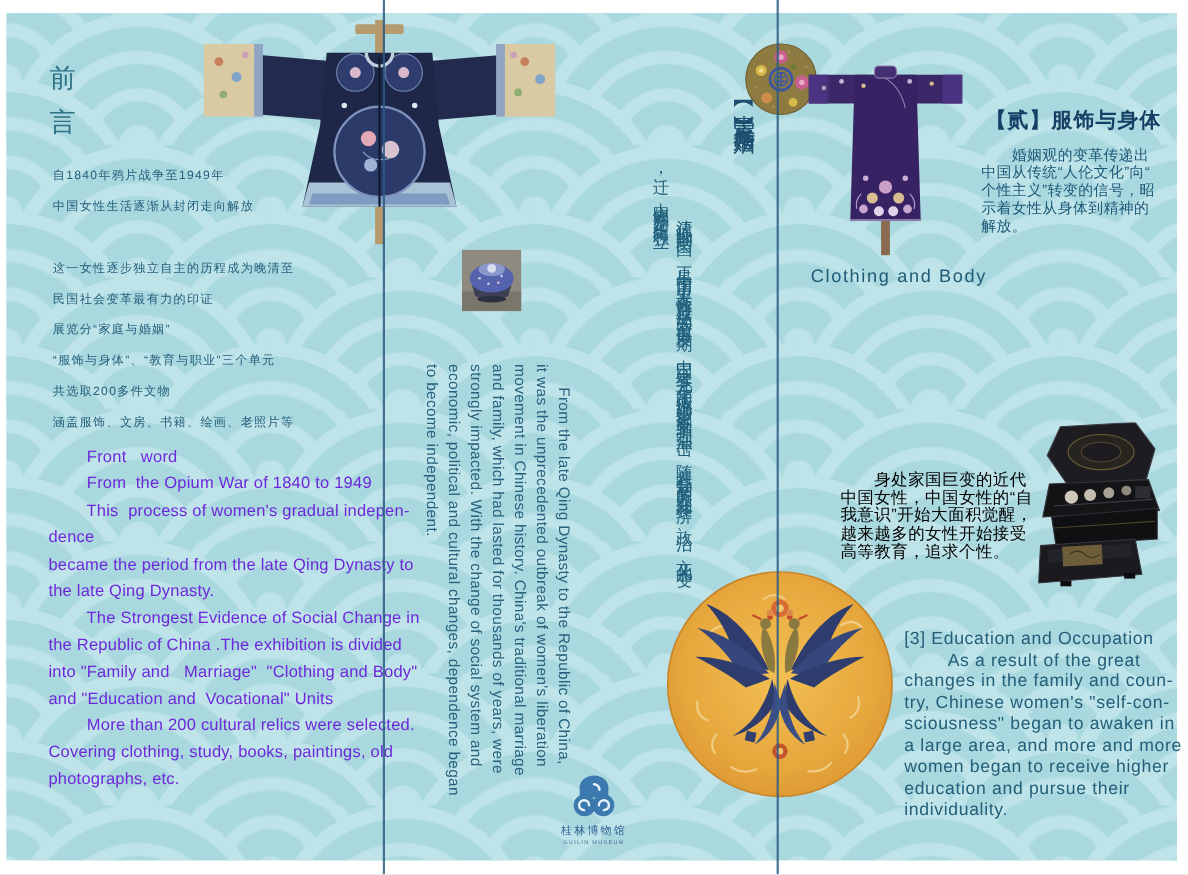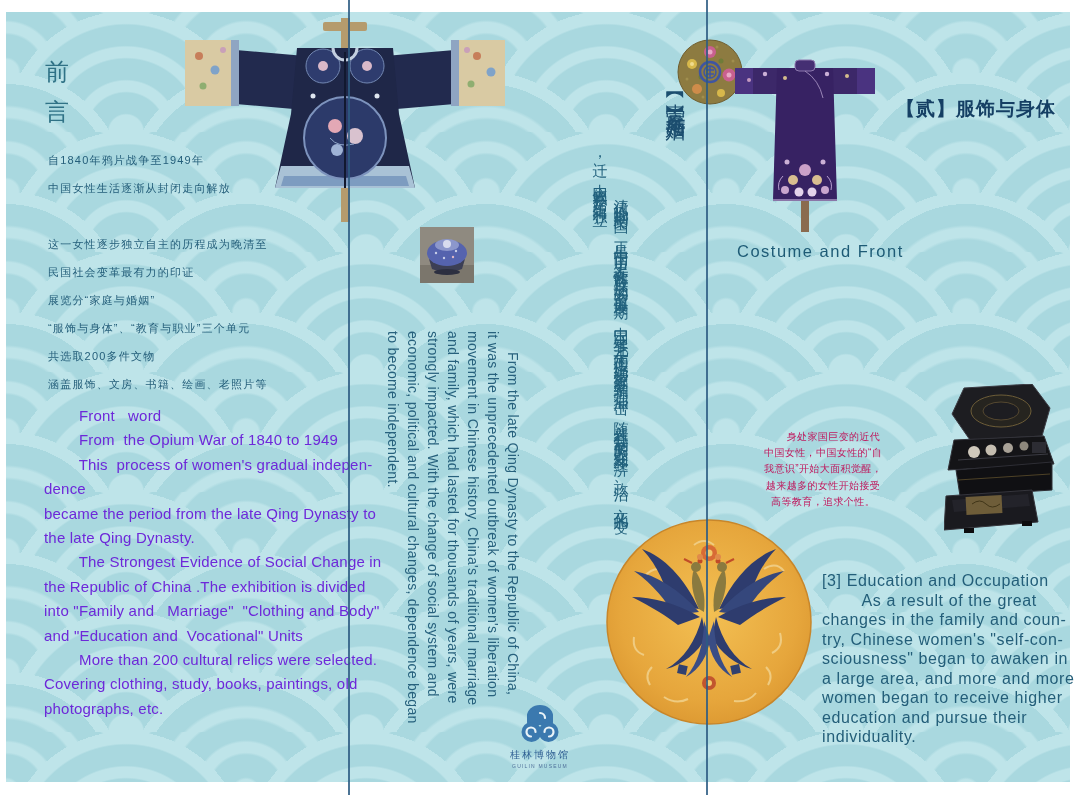--- a/index.html
+++ b/index.html
@@ -34,21 +34,21 @@
   .s1enwrap{left:383px; top:331px; width:140px; height:434px;}
   .s1en{position:absolute; left:-147px; top:147px; width:434px; height:140px;
         transform:rotate(90deg); font-size:14px; line-height:20px; letter-spacing:.3px; color:#27617d;}
 
   .s2title{left:896px; top:96px; font-size:19px; letter-spacing:1px; font-weight:600; color:#153f64;font-family:Liberation Mono, monospace;}
   .s2cn{left:892px; top:133px; font-size:13.5px; line-height:16.2px; letter-spacing:.4px; color:#1d5877;}
   .s2enh{left:737px; top:242px; font-size:16.5px; letter-spacing:1.5px; color:#1e5b76;}
   .s2en{left:737px; top:271px; font-size:13.5px; line-height:17.4px; letter-spacing:.5px; color:#235e79;}
 
   .s3title{left:764px; top:391px; font-size:19px; letter-spacing:1px; font-weight:600; color:#153f64;}
-  .s3cn{left:764px; top:429px; font-size:10px; line-height:16.2px; letter-spacing:.4px; color:#be185d;text-align:center;}
+  .s3cn{left:764px; top:429px; font-size:15px; line-height:16.2px; letter-spacing:.4px; color:#000000;}
   .s3en{left:822px; top:571px; font-size:16px; line-height:19.5px; letter-spacing:.6px; color:#235e79;}
 
   .logo{left:505px; top:700px; width:70px; text-align:center; z-index:30;}
   .logo .cn{font-family:Liberation Serif, serif; font-size:10px; letter-spacing:2px; color:#2d5e92; margin-top:2px;}
   .logo .en{font-size:5px; letter-spacing:1.2px; color:#4e6f99; margin-top:1px;}
 
   .art{z-index:10;}
   .txt{z-index:20;}
 </style>
 </head>
@@ -204,21 +204,26 @@
     <circle cx="64" cy="134" r="4.5" fill="#e3d3ea"></circle>
       <circle cx="77" cy="134" r="4.5" fill="#e3d3ea"></circle>
     <path d="M48 118 q-6 6 -4 14" stroke="#b79fd0" fill="none"></path>
     <path d="M92 118 q6 6 4 14" stroke="#b79fd0" fill="none"></path>
     <circle cx="52" cy="104" r="2.5" fill="#cbb0d6"></circle>
       <circle cx="88" cy="104" r="2.5" fill="#cbb0d6"></circle>
     <path d="M38 142 h64" stroke="#8a76a8" stroke-width="2"></path>
   </svg>
 
   <div class="abs txt s2title">【贰】服饰与身体</div>
-  <div class="abs txt s2enh">Costume and Front</div>
+  <div class="abs txt s2cn pre">　　婚姻观的变革传递出
+中国从传统“人伦文化”向“
+个性主义”转变的信号，昭
+示着女性从身体到精神的
+解放。</div>
+  <div class="abs txt s2enh">Clothing and Body</div>
 
   <div class="abs txt s3cn pre">　　身处家国巨变的近代
 中国女性，中国女性的“自
 我意识”开始大面积觉醒，
 越来越多的女性开始接受
 高等教育，追求个性。</div>
   <div class="abs txt s3en pre">[3] Education and Occupation
         As a result of the great
 changes in the family and coun-
 try, Chinese women's "self-con-

